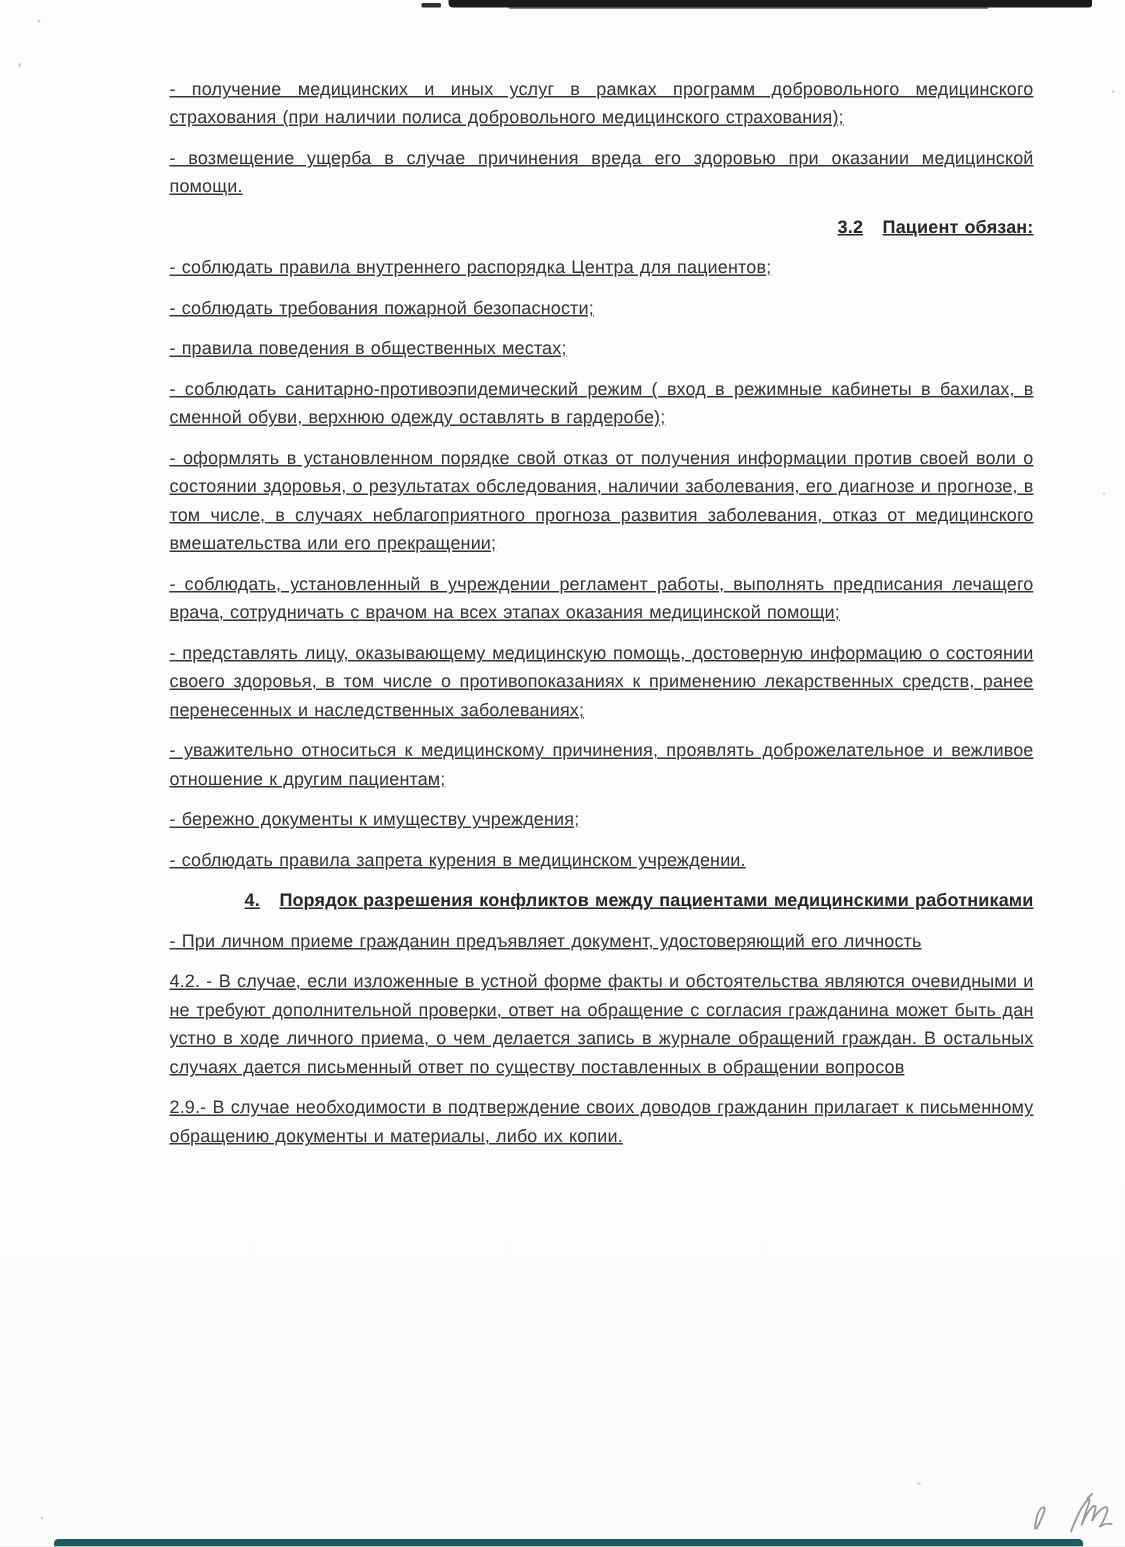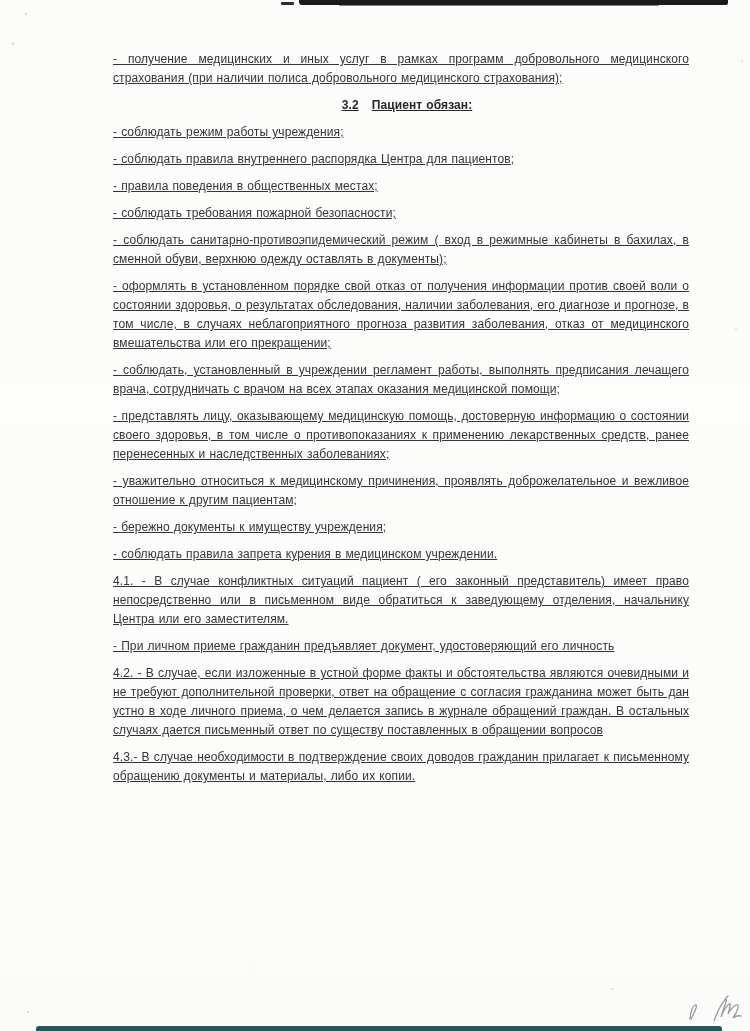--- a/index.html
+++ b/index.html
@@ -26,21 +26,21 @@
     font-size:12px;
     line-height:19px;
     letter-spacing:.1px;
     word-spacing:.6px;
     text-decoration:underline;
   }
   .para{text-align:justify;}
   .heading{
     font-weight:bold;
     color:#26272a;
-    text-align:center;
+    text-align:right;
   }
   .heading .h-num{margin-right:13px;}
   .ind0{padding-left:0;}
   .ind1{padding-left:12px;}
   .ind2{padding-left:27px;}
 
   
   .top-bar{
     position:absolute;top:0;left:299px;width:429px;height:5px;
     border-radius:0 0 2px 3px;
@@ -71,36 +71,36 @@
 </head>
 <body>
 
 <div class="page">
 
   <div class="top-bar" style="background: rgb(27, 27, 27);"></div>
   <div class="top-dash"></div>
 
   <div class="content" id="doc-content" style="color: rgb(52, 53, 57);">
       <p class="blk para">- получение медицинских и иных услуг в рамках программ добровольного медицинского страхования (при наличии полиса добровольного медицинского страхования);</p>
+      <p class="blk para">- возмещение ущерба в случае причинения вреда его здоровью при оказании медицинской помощи.</p>
       <p class="blk heading ind1"><span class="h-num">3.2</span><span class="h-text">Пациент обязан:</span></p>
-      <p class="blk para">- соблюдать режим работы учреждения;</p>
       <p class="blk para">- соблюдать правила внутреннего распорядка Центра для пациентов;</p>
+      <p class="blk para">- соблюдать требования пожарной безопасности;</p>
       <p class="blk para">- правила поведения в общественных местах;</p>
-      <p class="blk para">- соблюдать требования пожарной безопасности;</p>
-      <p class="blk para">- соблюдать санитарно-противоэпидемический режим ( вход в режимные кабинеты в бахилах, в сменной обуви, верхнюю одежду оставлять в документы);</p>
+      <p class="blk para">- соблюдать санитарно-противоэпидемический режим ( вход в режимные кабинеты в бахилах, в сменной обуви, верхнюю одежду оставлять в гардеробе);</p>
       <p class="blk para">- оформлять в установленном порядке свой отказ от получения  информации против своей воли о состоянии здоровья, о результатах обследования, наличии заболевания, его диагнозе и прогнозе, в том числе, в случаях неблагоприятного прогноза развития заболевания, отказ от медицинского вмешательства или его прекращении;</p>
       <p class="blk para">- соблюдать, установленный в учреждении регламент работы, выполнять предписания лечащего врача, сотрудничать с врачом на всех этапах оказания медицинской помощи;</p>
       <p class="blk para">-  представлять лицу, оказывающему  медицинскую помощь, достоверную информацию о состоянии своего здоровья, в том числе о противопоказаниях к применению лекарственных средств, ранее перенесенных и наследственных заболеваниях;</p>
       <p class="blk para">- уважительно относиться к медицинскому причинения, проявлять доброжелательное и вежливое отношение к другим пациентам;</p>
       <p class="blk para">- бережно документы к имуществу учреждения;</p>
       <p class="blk para">- соблюдать правила запрета курения в медицинском учреждении.</p>
-      <p class="blk para">4.1. - В случае конфликтных ситуаций пациент ( его законный представитель) имеет право непосредственно или в письменном виде обратиться к заведующему отделения, начальнику Центра или его заместителям.</p>
+      <p class="blk heading ind2"><span class="h-num">4.</span><span class="h-text">Порядок разрешения конфликтов между пациентами медицинскими работниками</span></p>
       <p class="blk para">- При личном приеме гражданин предъявляет документ, удостоверяющий  его личность</p>
       <p class="blk para">4.2. - В случае, если изложенные в устной форме факты и обстоятельства являются очевидными и не требуют дополнительной проверки, ответ на обращение с согласия гражданина может быть дан устно в ходе личного приема, о чем делается запись в  журнале обращений граждан. В остальных случаях дается письменный ответ по существу поставленных в обращении вопросов</p>
-      <p class="blk para">4.3.- В случае необходимости в подтверждение своих доводов гражданин прилагает к письменному обращению документы и материалы, либо их копии.</p>
+      <p class="blk para">2.9.- В случае необходимости в подтверждение своих доводов гражданин прилагает к письменному обращению документы и материалы, либо их копии.</p>
     </div>
 
   <svg class="signature" viewBox="0 0 80 32">
     <g fill="none" stroke-width="1.3" stroke-linecap="round" class="sig-stroke">
       <path d="M14,24 Q15,12 19,10 Q21,9 20,13 Q18,19 15,24" stroke="#979ca4"></path>
       <path d="M38,26 Q44,10 49,5 Q51,3 50,7 Q47,15 45,22 Q49,12 53,9 Q55,8 54,12 Q53,16 52,19 Q56,12 60,10 Q63,9 62,13 Q60,19 57,23 Q61,20 65,21" stroke="#979ca4"></path>
       <path d="M49,4 L52,1" stroke="#979ca4"></path>
     </g>
   </svg>
 

